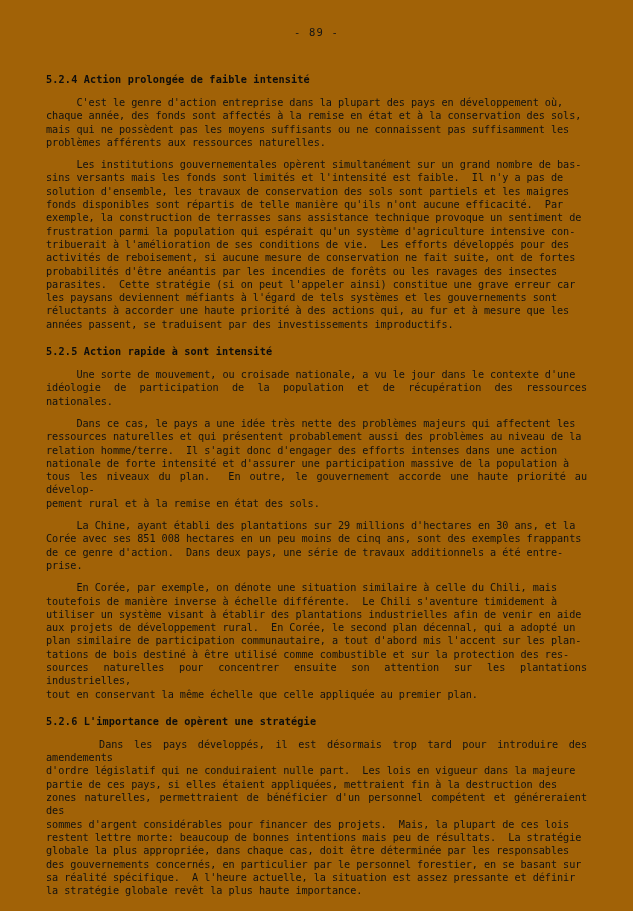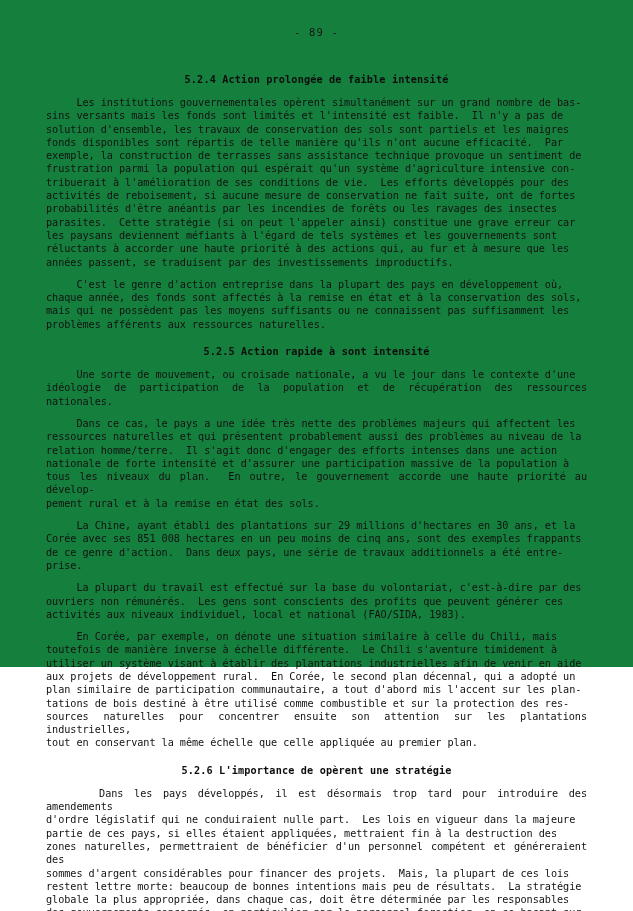--- a/index.html
+++ b/index.html
@@ -9,38 +9,37 @@
   }
   body {
     width: 633px;
     height: 911px;
     font-family: "DejaVu Sans Mono", "Liberation Mono", monospace;
     color: #111111;
   }
   .page {
     position: relative;
     width: 633px;
-    height: 667px;
+    height: 911px;
     box-sizing: border-box;
     padding: 26px 46px 10px 46px;
-    background: #15803d;
+    background: #a16207;
   }
   .page-number {
     text-align: center;
     font-size: 10.5px;
     letter-spacing: 1.2px;
     margin: 0 0 36px 0;
     color: #141414;
   }
   .section-heading {
     font-size: 10.2px;
     letter-spacing: 0.15px;
     margin: 0 0 11px 0;
     color: #0d0d0d;
-    text-align: center;
   }
   .para {
     font-size: 10.2px;
     line-height: 13.3px;
     letter-spacing: -0.05px;
     margin: 0 0 9px 0;
     text-align: justify;
     white-space: pre-wrap;
     color: #111111;
   }
@@ -53,56 +52,53 @@
 </style>
 </head>
 <body>
 
 <div class="page">
 
   <div class="page-number">- 89 -</div>
 
   <div class="block">
     <h2 class="section-heading">5.2.4  Action prolongée de faible intensité</h2>
+    <p class="para">     C'est le genre d'action entreprise dans la plupart des pays en développement où,
+chaque année, des fonds sont affectés à la remise en état et à la conservation des sols,
+mais qui ne possèdent pas les moyens suffisants ou ne connaissent pas suffisamment les
+problèmes afférents aux ressources naturelles.</p>
     <p class="para">     Les institutions gouvernementales opèrent simultanément sur un grand nombre de bas-
 sins versants mais les fonds sont limités et l'intensité est faible.  Il n'y a pas de
 solution d'ensemble, les travaux de conservation des sols sont partiels et les maigres
 fonds disponibles sont répartis de telle manière qu'ils n'ont aucune efficacité.  Par
 exemple, la construction de terrasses sans assistance technique provoque un sentiment de
 frustration parmi la population qui espérait qu'un système d'agriculture intensive con-
 tribuerait à l'amélioration de ses conditions de vie.  Les efforts développés pour des
 activités de reboisement, si aucune mesure de conservation ne fait suite, ont de fortes
 probabilités d'être anéantis par les incendies de forêts ou les ravages des insectes
 parasites.  Cette stratégie (si on peut l'appeler ainsi) constitue une grave erreur car
 les paysans deviennent méfiants à l'égard de tels systèmes et les gouvernements sont
 réluctants à accorder une haute priorité à des actions qui, au fur et à mesure que les
 années passent, se traduisent par des investissements improductifs.</p>
-    <p class="para">     C'est le genre d'action entreprise dans la plupart des pays en développement où,
-chaque année, des fonds sont affectés à la remise en état et à la conservation des sols,
-mais qui ne possèdent pas les moyens suffisants ou ne connaissent pas suffisamment les
-problèmes afférents aux ressources naturelles.</p>
   </div>
 
   <div class="block">
     <h2 class="section-heading">5.2.5  Action rapide à sont intensité</h2>
     <p class="para">     Une sorte de mouvement, ou croisade nationale, a vu le jour dans le contexte d'une
 idéologie de participation de la population et de récupération des ressources nationales.</p>
     <p class="para">     Dans ce cas, le pays a une idée très nette des problèmes majeurs qui affectent les
 ressources naturelles et qui présentent probablement aussi des problèmes au niveau de la
 relation homme/terre.  Il s'agit donc d'engager des efforts intenses dans une action
 nationale de forte intensité et d'assurer une participation massive de la population à
 tous les niveaux du plan.  En outre, le gouvernement accorde une haute priorité au dévelop-
 pement rural et à la remise en état des sols.</p>
     <p class="para">     La Chine, ayant établi des plantations sur 29 millions d'hectares en 30 ans, et la
 Corée avec ses 851 008 hectares en un peu moins de cinq ans, sont des exemples frappants
 de ce genre d'action.  Dans deux pays, une série de travaux additionnels a été entre-
 prise.</p>
-    <p class="para">     La plupart du travail est effectué sur la base du volontariat, c'est-à-dire par des
-ouvriers non rémunérés.  Les gens sont conscients des profits que peuvent générer ces
-activités aux niveaux individuel, local et national (FAO/SIDA, 1983).</p>
     <p class="para">     En Corée, par exemple, on dénote une situation similaire à celle du Chili, mais
 toutefois de manière inverse à échelle différente.  Le Chili s'aventure timidement à
 utiliser un système visant à établir des plantations industrielles afin de venir en aide
 aux projets de développement rural.  En Corée, le second plan décennal, qui a adopté un
 plan similaire de participation communautaire, a tout d'abord mis l'accent sur les plan-
 tations de bois destiné à être utilisé comme combustible et sur la protection des res-
 sources naturelles pour concentrer ensuite son attention sur les plantations industrielles,
 tout en conservant la même échelle que celle appliquée au premier plan.</p>
   </div>
 

